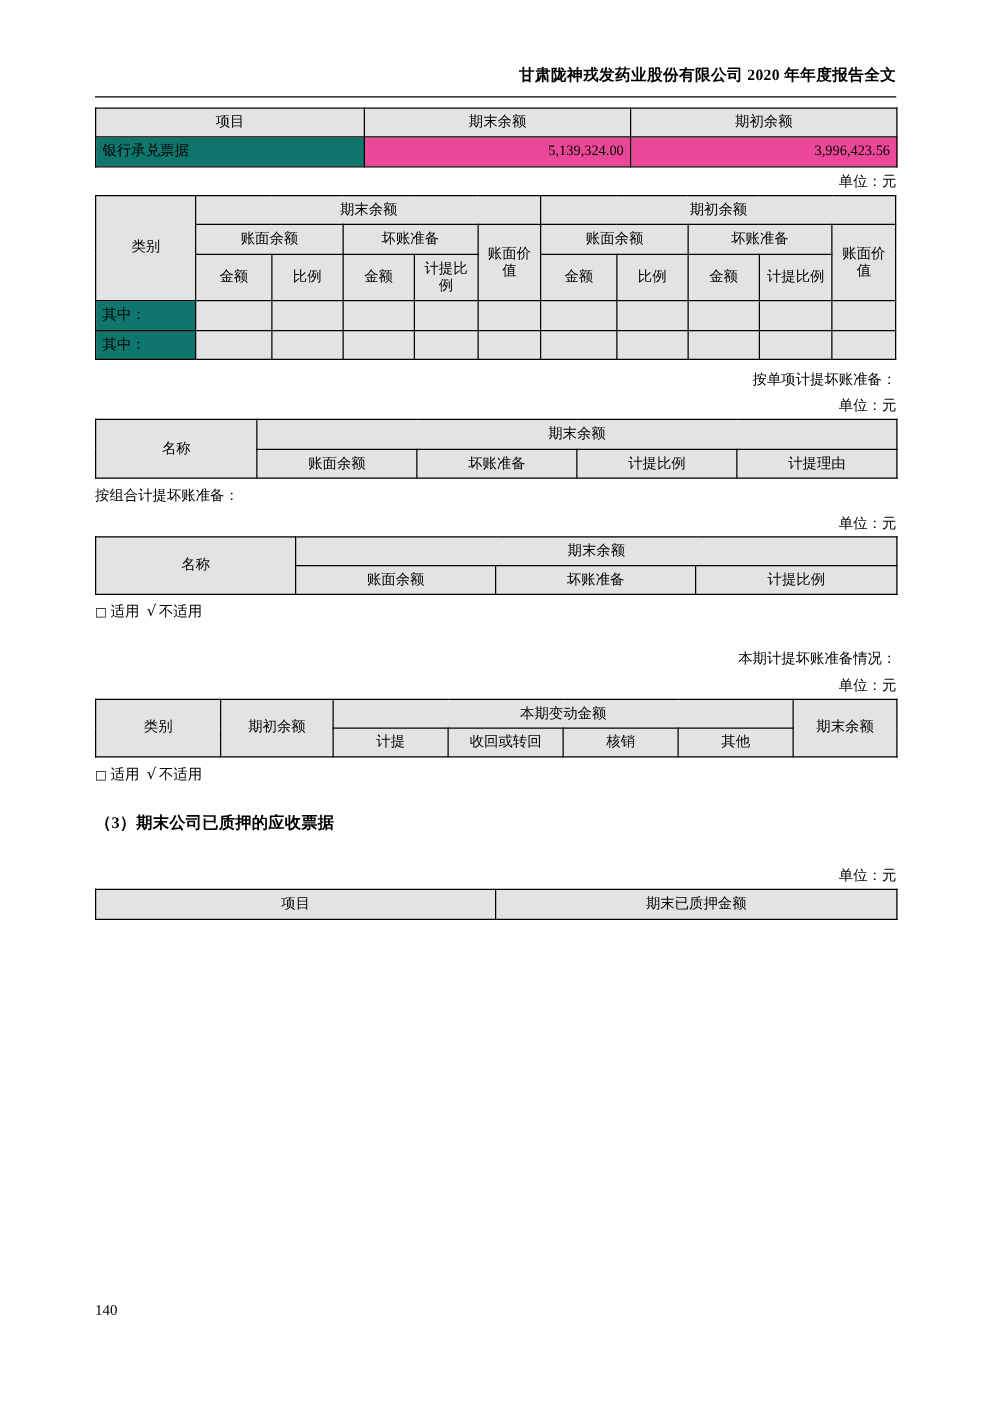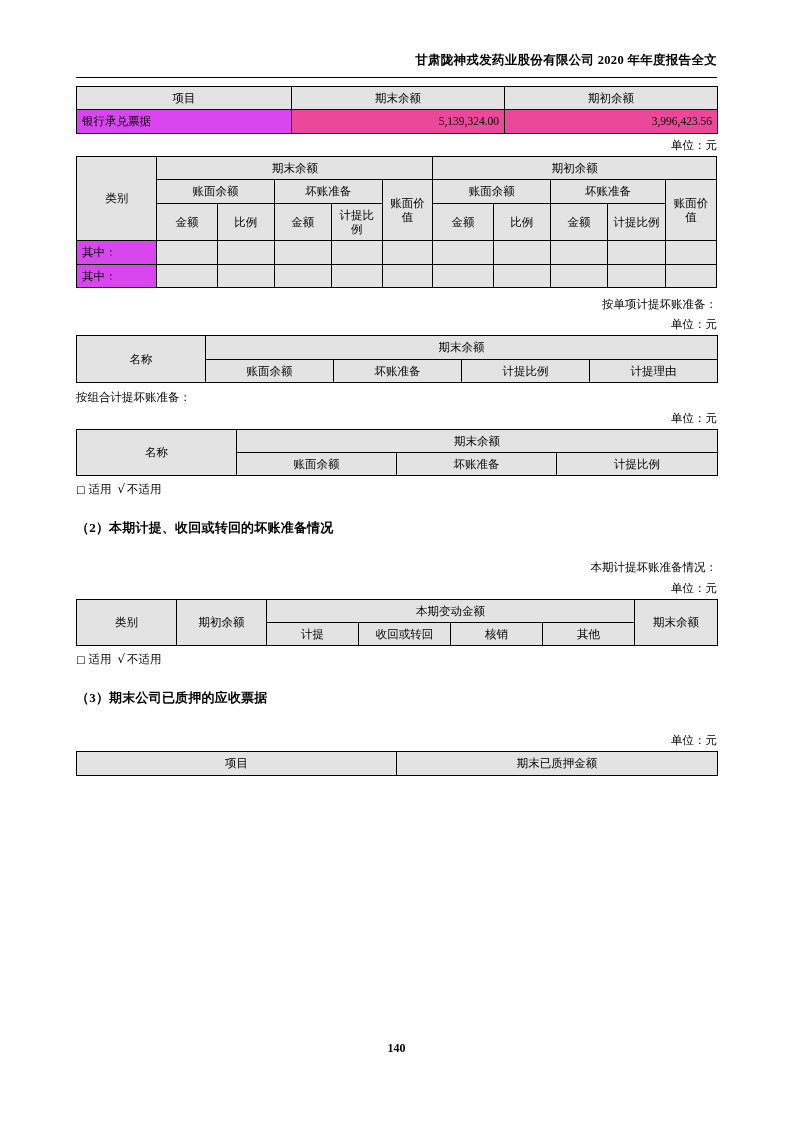--- a/index.html
+++ b/index.html
@@ -56,21 +56,21 @@
     padding: 4px 5px;
     vertical-align: middle;
     font-weight: normal;
     line-height: 1.25;
   }
   .hcell {
     background: #e3e3e3;
     text-align: center;
   }
   .cell-left {
-    background: #d946ef;
+    background: #0f766e;
     text-align: left;
   }
   .num {
     text-align: right;
     background: #ec4899;
     padding-right: 7px;
   }
   .unit {
     text-align: right;
     font-size: 11.5px;
@@ -107,23 +107,22 @@
   .check-glyph {
     font-family: "DejaVu Sans", sans-serif;
     font-size: 12px;
     margin: 0 2px 0 6px;
   }
   .pageno {
     position: absolute;
     left: 76px;
     width: 641px;
     top: 1041px;
-    text-align: center;
+    text-align: left;
     font-size: 12px;
-    font-weight: bold;
   }
 </style>
 </head>
 <body>
 
 <div class="page">
 
   <div class="header">甘肃陇神戎发药业股份有限公司 2020 年年度报告全文</div>
   <div class="header-rule"></div>
 
@@ -266,21 +265,20 @@
           <td class="hcell">计提比例</td>
         </tr>
       </tbody>
     </table>
 
 
     <div class="checkline">
       <span class="box-glyph">□</span><span>适用</span><span class="check-glyph">√</span><span>不适用</span>
     </div>
 
-    <div class="sect-title">（2）本期计提、收回或转回的坏账准备情况</div>
 
     <div class="gap-m"></div>
 
     <div class="para">本期计提坏账准备情况：</div>
 
     <div class="unit">单位：元</div>
 
     <table class="doc">
       <colgroup>
         <col style="width:100px">

